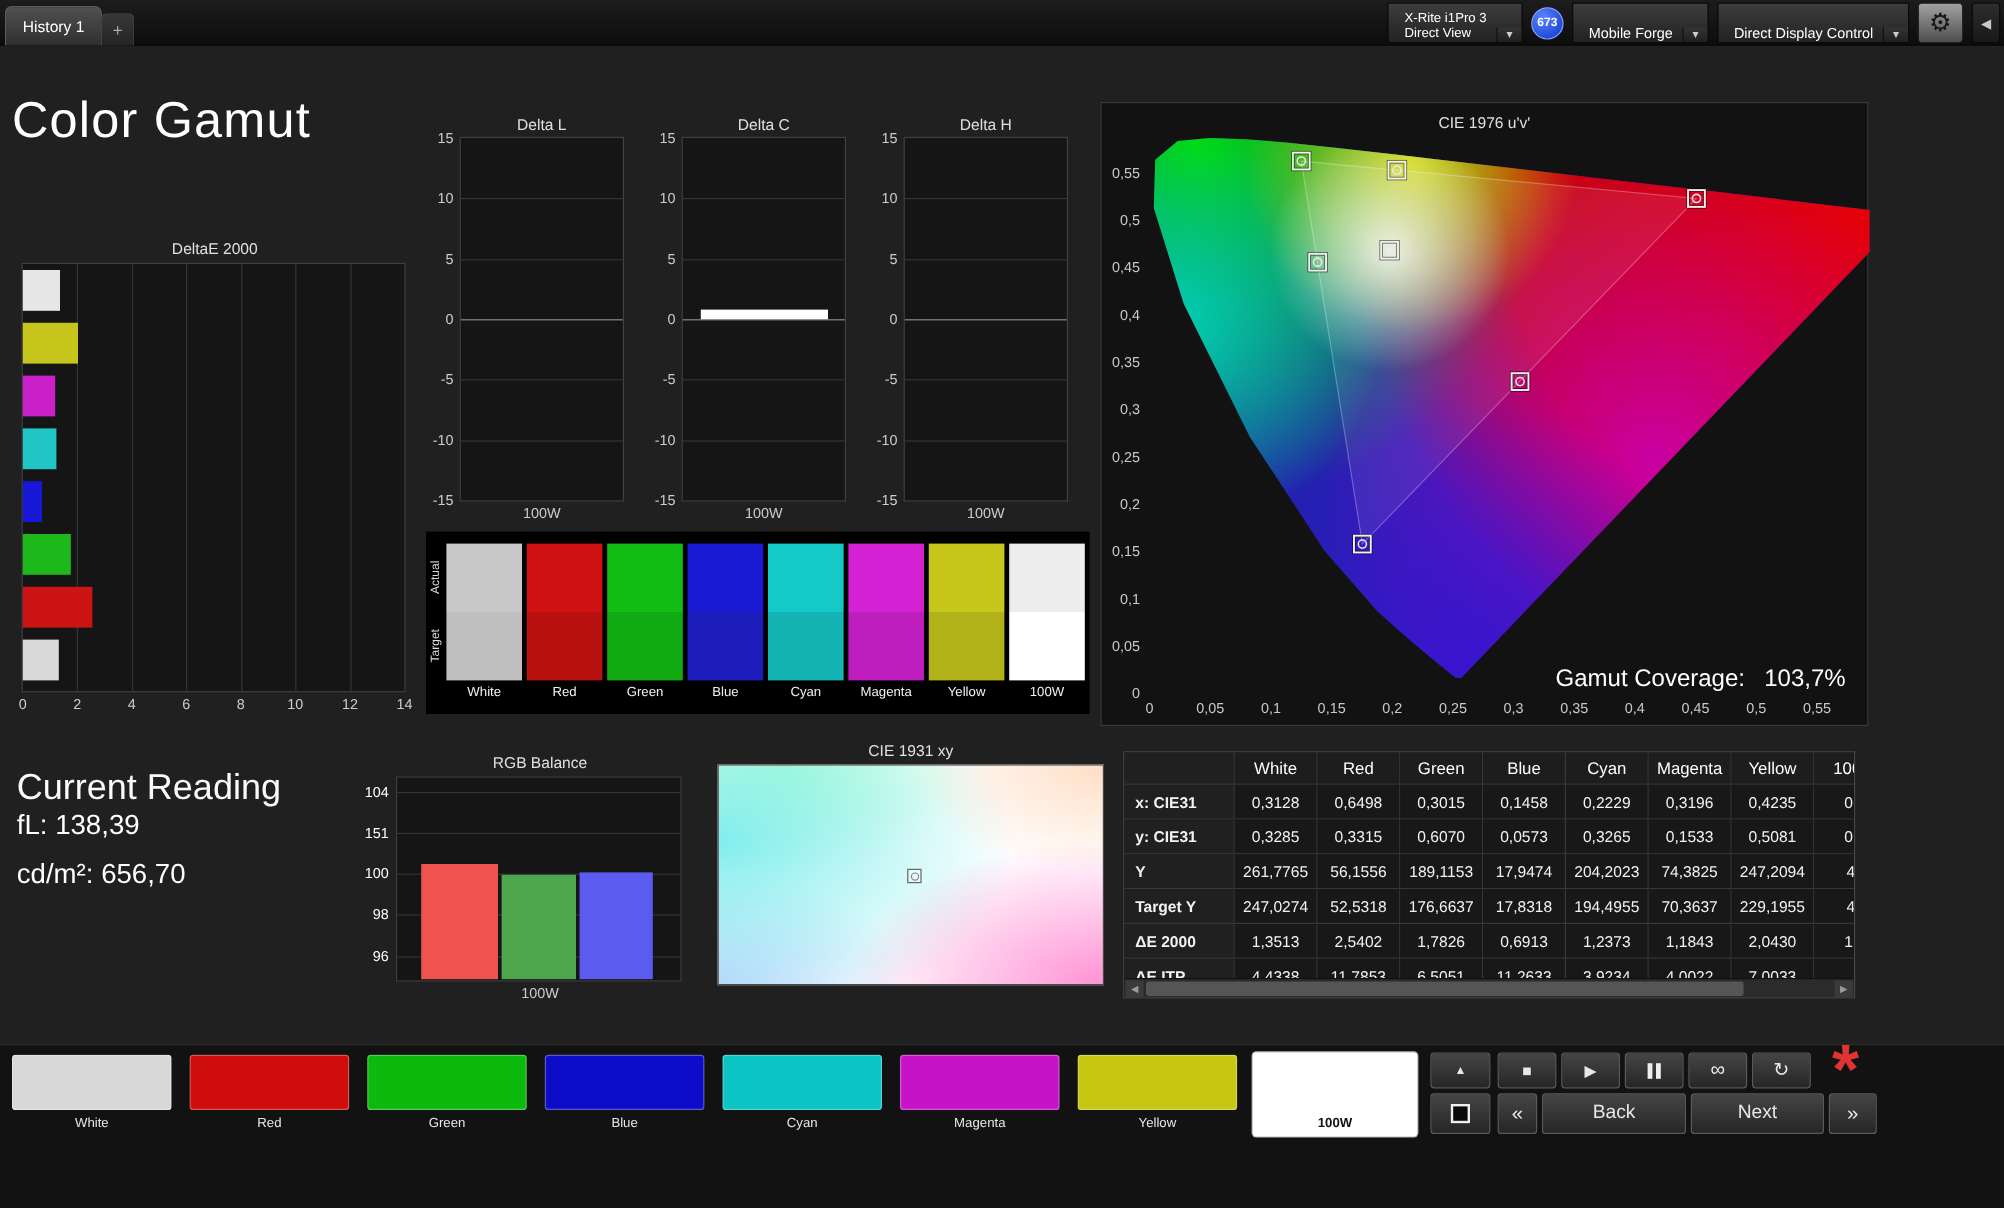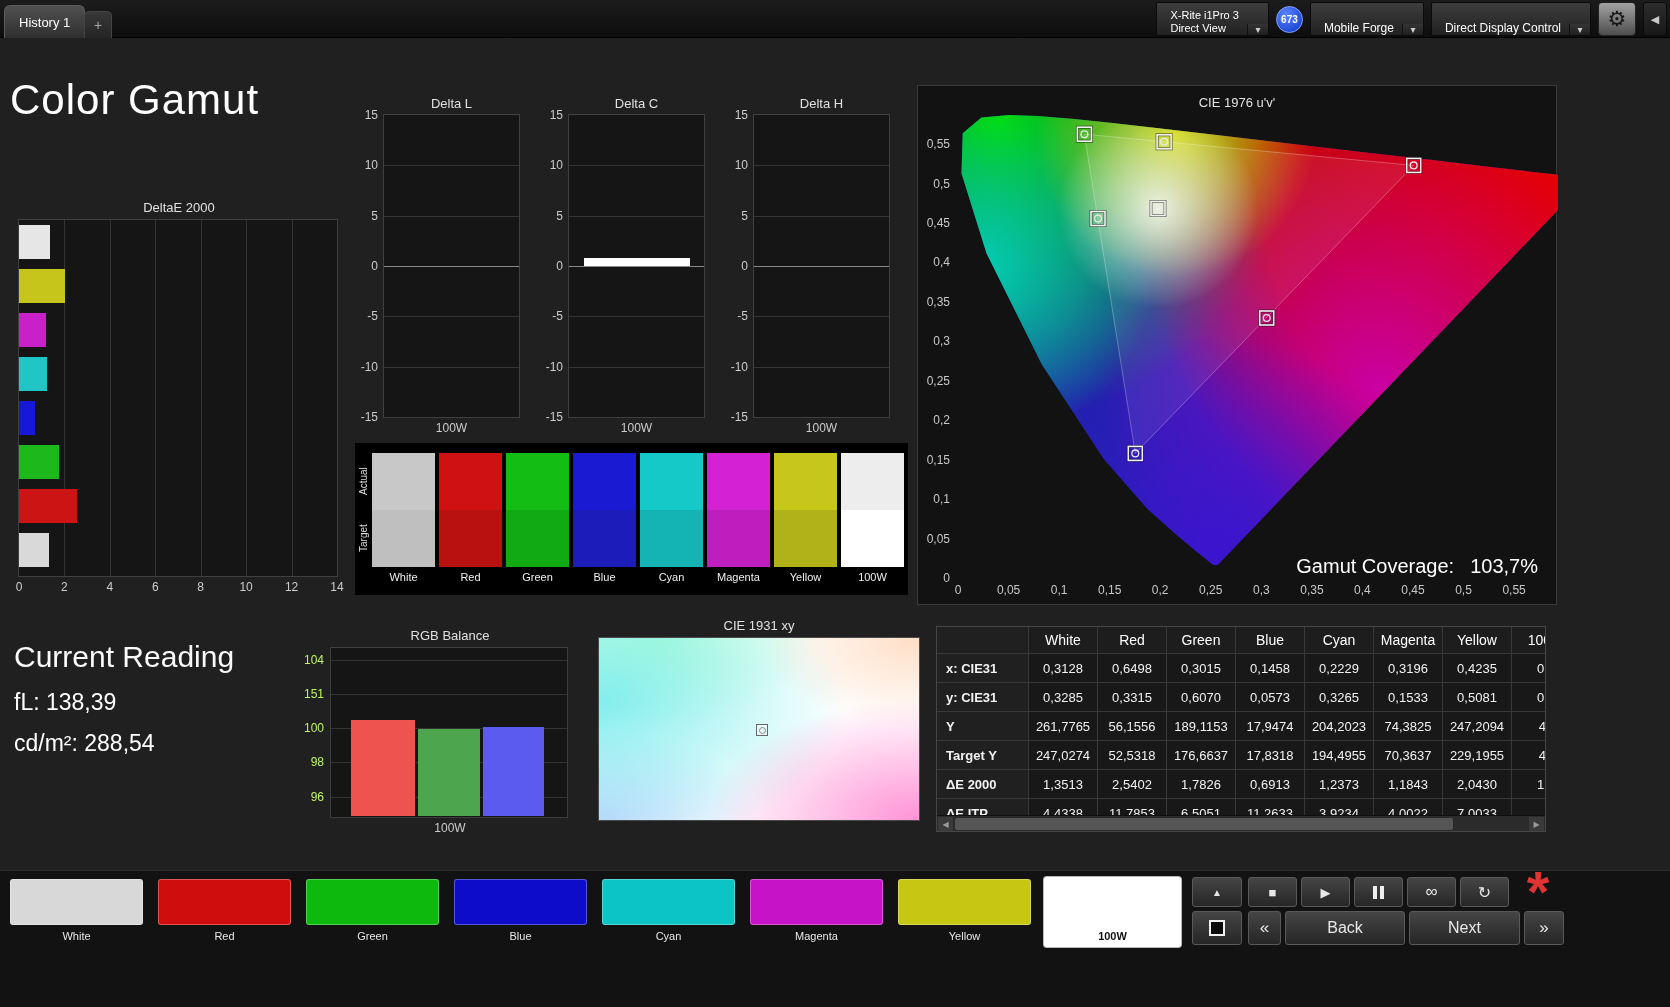--- a/index.html
+++ b/index.html
@@ -59,28 +59,28 @@
   #cie-svg text{font-family:"Liberation Sans",sans-serif}
   .tick{fill:#c8c8c8;font-size:12px}
   #coverage{position:absolute;right:18px;bottom:26px;font-size:20px;color:#fff}
   #coverage .val{margin-left:16px}
 
   
   #current-reading{position:absolute;left:14px;top:640px;width:300px}
   #cr-title{font-size:30px;font-weight:300;color:#fafafa}
   .cr-line{font-size:23px;color:#fff}
   #cr-xy{display:flex;gap:56px;margin-top:28px}
-  #cr-fl{margin-top:15px}
+  #cr-fl{}
   #cr-cd{margin-top:14px}
 
   
   #rgb-panel{position:absolute;left:292px;top:628px;width:278px}
   #rgb-panel .chart-title{padding-left:38px}
   #rgb-body{display:flex;margin-top:3px}
-  #rgb-ylabels{width:38px;position:relative;font-size:12px;color:#bef264;height:171px}
+  #rgb-ylabels{width:38px;position:relative;font-size:12px;color:#ffffff;height:171px}
   #rgb-ylabels span{position:absolute;right:6px;transform:translateY(-50%)}
   #rgb-plot{width:238px;height:171px;background:#151515;border:1px solid #3e3e3e;position:relative}
   .rgb-bar{position:absolute;bottom:1px}
   #rgb-xlabel{font-size:12px;color:#ccc;text-align:center;padding-left:38px;margin-top:3px}
 
   
   #cie1931{position:absolute;left:598px;top:618px;width:322px}
   #cie1931-box{margin-top:3px;width:322px;height:184px;position:relative;border:1px solid #4a4a4a;
     background:
       radial-gradient(120% 120% at 100% 100%, rgba(255,110,200,0.75), rgba(255,110,200,0) 55%),
@@ -421,21 +421,21 @@
     </svg>
   <div class="chart-title">CIE 1976 u'v'</div>
   <div id="coverage">
     <span>Gamut Coverage:</span><span class="val">103,7%</span>
   </div>
 </div>
 
 <div id="current-reading">
   <div id="cr-title">Current Reading</div>
   <div class="cr-line" id="cr-fl"><span>fL:</span> <span>138,39</span></div>
-  <div class="cr-line" id="cr-cd"><span>cd/m²:</span> <span>288,54</span></div>
+  <div class="cr-line" id="cr-cd"><span>cd/m²:</span> <span>656,70</span></div>
 </div>
 
 <div id="rgb-panel">
   <div class="chart-title">RGB Balance</div>
   <div id="rgb-body">
     <div id="rgb-ylabels">
         <span style="top: 12.9px;">104</span>
         <span style="top: 47.1px;">151</span>
         <span style="top: 81.2px;">100</span>
         <span style="top: 115.4px;">98</span>

